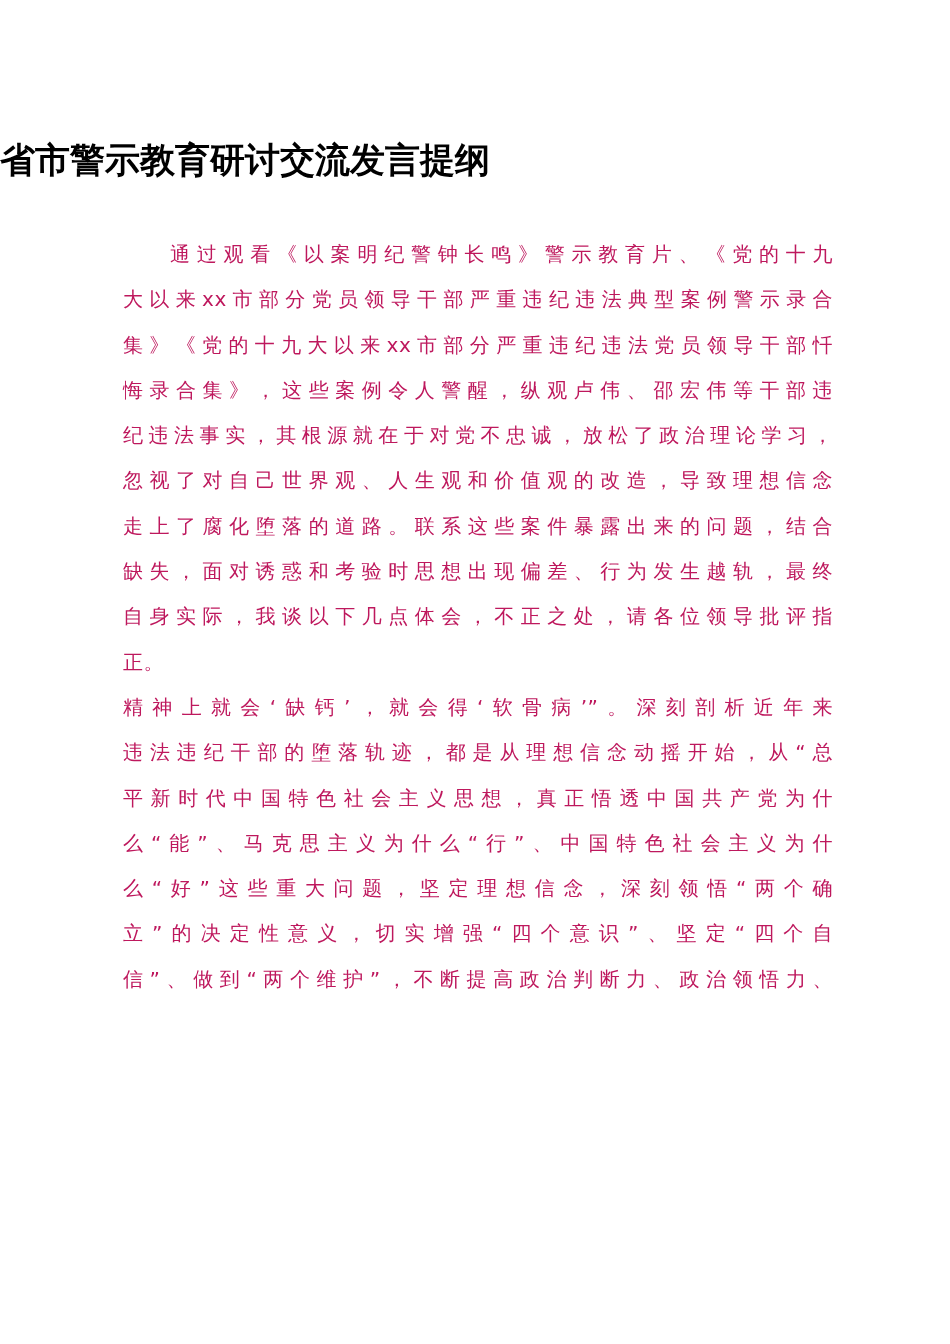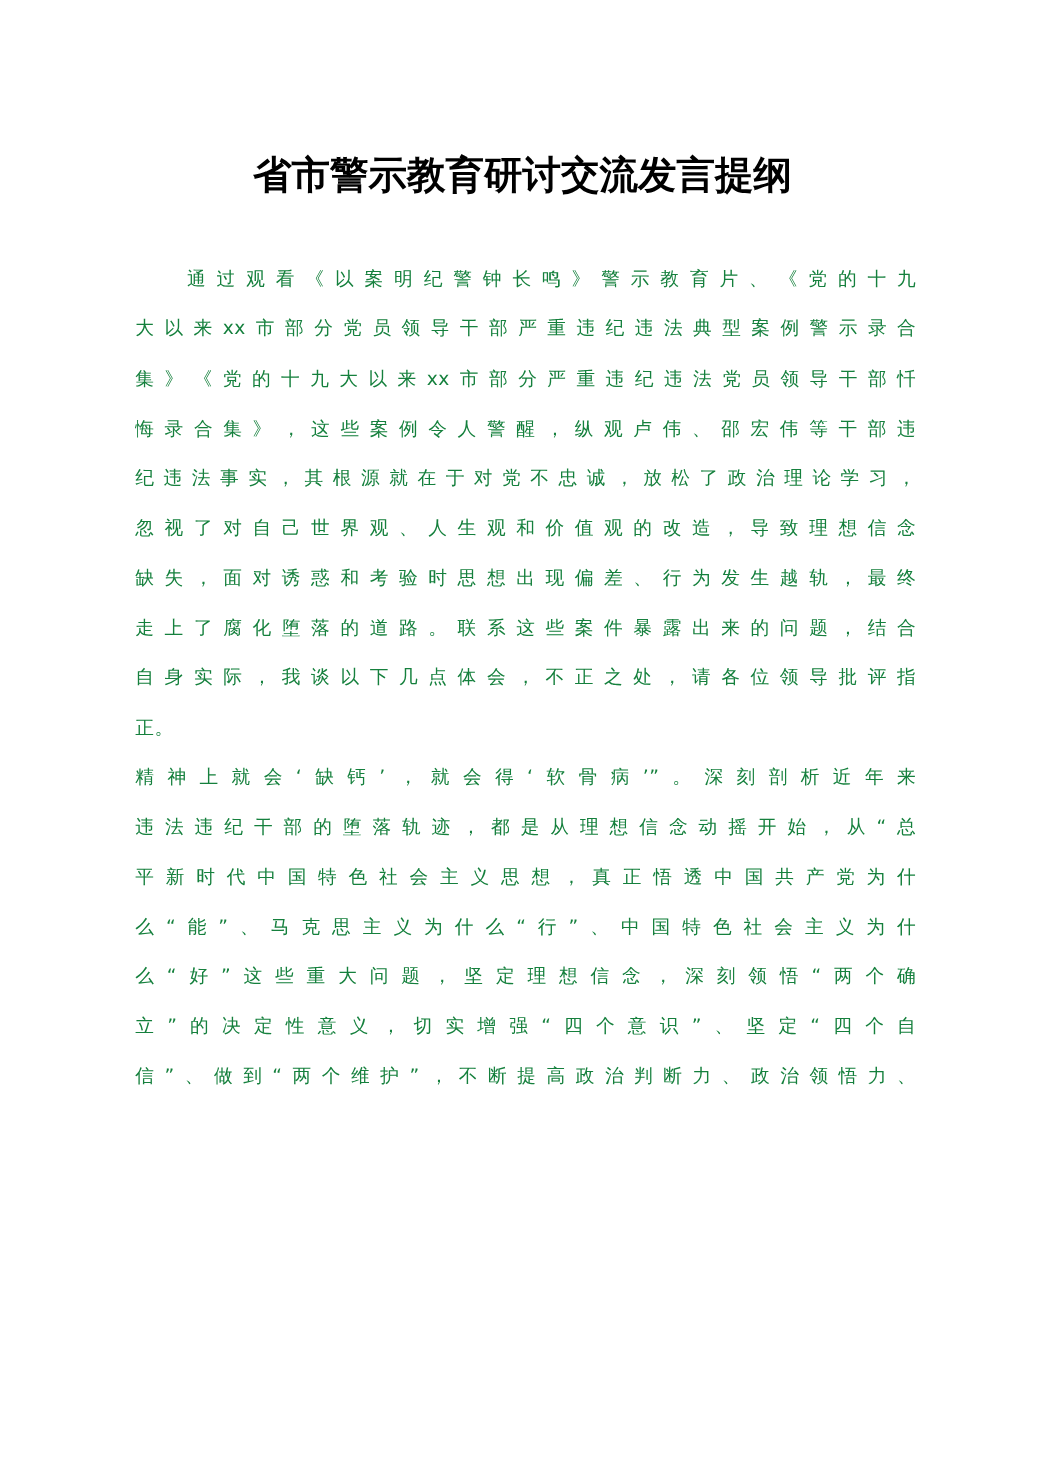--- a/index.html
+++ b/index.html
@@ -19,36 +19,35 @@
       left: 0; top: 0;
       width: 950px;
       height: 1344px;
       background: #ffffff;
     }
     .title {
       position: absolute;
       left: 0;
       top: 136px;
       width: 950px;
-      text-align: center;
       font-family: "DejaVu Serif", "Liberation Serif", serif;
       font-weight: bold;
       font-size: 35px;
       line-height: 48px;
       letter-spacing: 0px;
       color: #000000;
     }
     .body {
       position: absolute;
       left: 123px;
       top: 232px;
       width: 710px;
       font-family: "DejaVu Sans", "Liberation Sans", sans-serif;
-      font-size: 17px;
-      color: #15803d;
+      font-size: 20px;
+      color: #be185d;
     }
     .line {
       height: 45.3px;
       line-height: 45.3px;
       white-space: nowrap;
       text-align: justify;
       text-align-last: justify;
       letter-spacing: 0.5px;
     }
     .line.last {
@@ -65,22 +64,22 @@
   <div class="title">省市警示教育研讨交流发言提纲</div>
 
   <div class="body">
     <div class="paragraph">
       <div class="line indent">通过观看《以案明纪警钟长鸣》警示教育片、《党的十九</div>
       <div class="line">大以来xx市部分党员领导干部严重违纪违法典型案例警示录合</div>
       <div class="line">集》《党的十九大以来xx市部分严重违纪违法党员领导干部忏</div>
       <div class="line">悔录合集》，这些案例令人警醒，纵观卢伟、邵宏伟等干部违</div>
       <div class="line">纪违法事实，其根源就在于对党不忠诚，放松了政治理论学习，</div>
       <div class="line">忽视了对自己世界观、人生观和价值观的改造，导致理想信念</div>
+      <div class="line">走上了腐化堕落的道路。联系这些案件暴露出来的问题，结合</div>
       <div class="line">缺失，面对诱惑和考验时思想出现偏差、行为发生越轨，最终</div>
-      <div class="line">走上了腐化堕落的道路。联系这些案件暴露出来的问题，结合</div>
       <div class="line">自身实际，我谈以下几点体会，不正之处，请各位领导批评指</div>
       <div class="line last">正。</div>
     </div>
 
     <div class="paragraph">
       <div class="line">精神上就会‘缺钙’，就会得‘软骨病’”。深刻剖析近年来</div>
       <div class="line">违法违纪干部的堕落轨迹，都是从理想信念动摇开始，从“总</div>
       <div class="line">平新时代中国特色社会主义思想，真正悟透中国共产党为什</div>
       <div class="line">么“能”、马克思主义为什么“行”、中国特色社会主义为什</div>
       <div class="line">么“好”这些重大问题，坚定理想信念，深刻领悟“两个确</div>

